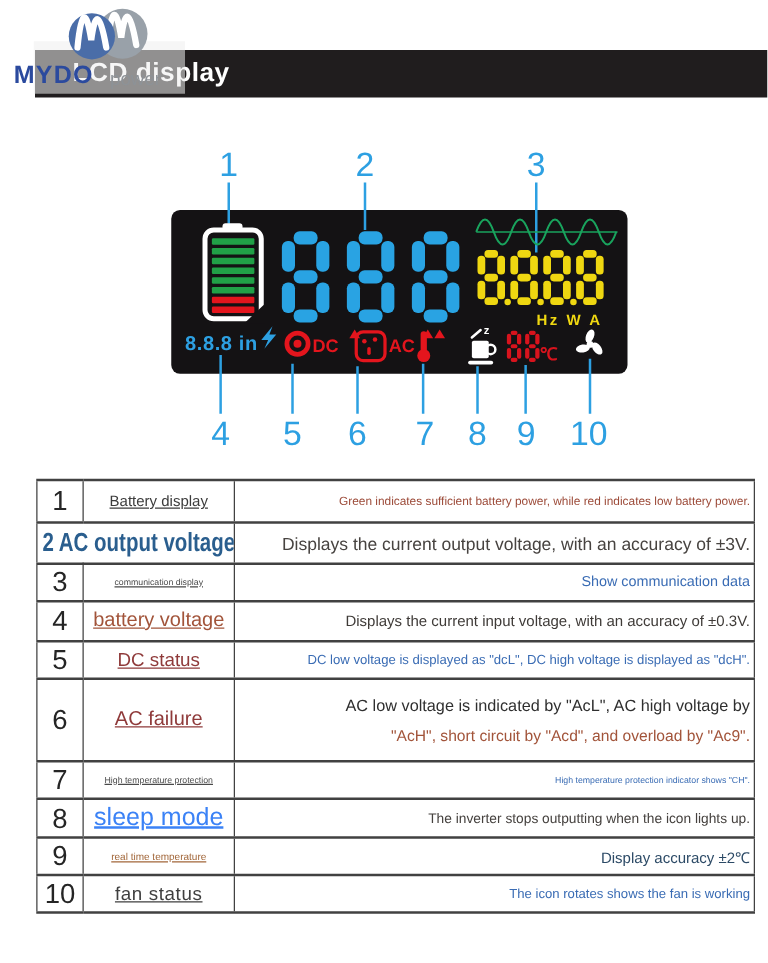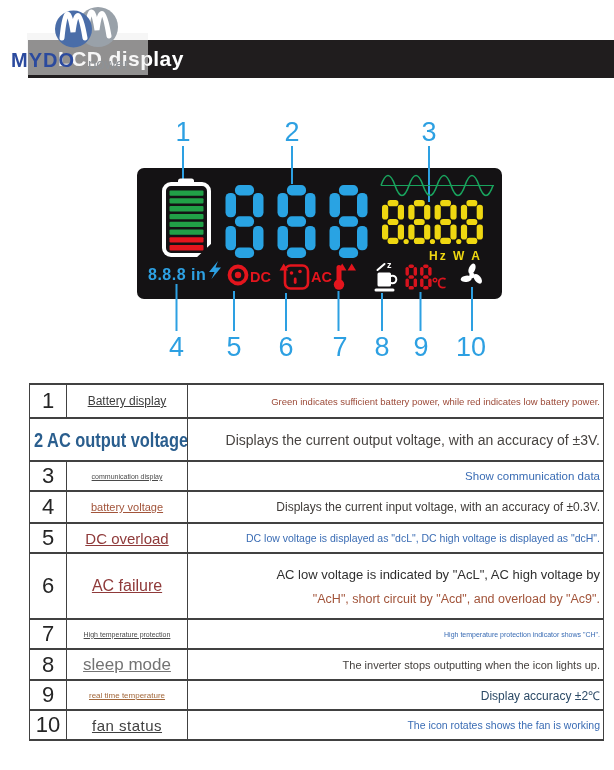--- a/index.html
+++ b/index.html
@@ -26,39 +26,39 @@
   td{border-left:1px solid #414141;border-right:1px solid #414141;
      border-top:2px solid #414141;border-bottom:2px solid #414141;
      padding:1px 3px;vertical-align:middle;overflow:hidden;}
   .cell-num{width:30px;text-align:center;font-size:22px;color:#252525;}
   .cell-name{width:114px;text-align:center;text-decoration:underline;}
   .cell-desc{text-align:right;}
   .cell-merged{white-space:nowrap;font-size:21px;font-weight:600;color:#2a5e8e;
      text-align:left;padding-left:4px;}
   .cell-merged span{display:inline-block;transform:scaleX(.78);transform-origin:left center;}
 
-  .row-1{height:34px}.row-2{height:43px}.row-3{height:28px}.row-4{height:32px}
+  .row-1{height:34px}.row-2{height:33px}.row-3{height:28px}.row-4{height:32px}
   .row-5{height:30px}.row-6{height:66px}.row-7{height:26px}.row-8{height:31px}
   .row-9{height:29px}.row-10{height:30px}
 
   .row-1 .cell-name{font-size:12px;color:#3c3c3c}
   .row-1 .cell-desc{font-size:9.5px;color:#9c4a38}
   .row-2 .cell-desc{font-size:14px;color:#474340}
   .row-3 .cell-name{font-size:7px;color:#4a4a4a}
   .row-3 .cell-desc{font-size:11.5px;color:#3a6cb4}
-  .row-4 .cell-name{font-size:11px;color:#a2543a}
+  .row-4 .cell-name{font-size:16px;color:#a2543a}
   .row-4 .cell-desc{font-size:12px;color:#3f3b38}
   .row-5 .cell-name{font-size:15px;color:#8f3a3a}
   .row-5 .cell-desc{font-size:10.5px;color:#3a6cb4}
   .row-6 .cell-name{font-size:16px;color:#8f3a3a}
   .row-6 .cell-desc{font-size:13px;color:#2f2f2f}
   .row-6 .cell-desc div+div{font-size:12.5px;color:#a2543a;margin-top:10px}
   .row-7 .cell-name{font-size:7px;color:#4a4a4a}
   .row-7 .cell-desc{font-size:7px;color:#3a6cb4}
-  .row-8 .cell-name{font-size:17px;color:#737373}
+  .row-8 .cell-name{font-size:20px;color:#3b82f6}
   .row-8 .cell-desc{font-size:11px;color:#45413e}
   .row-9 .cell-name{font-size:8px;color:#a2673a}
   .row-9 .cell-desc{font-size:12px;color:#2c4a66}
   .row-10 .cell-name{font-size:15px;color:#3f3f3f;letter-spacing:.5px}
   .row-10 .cell-desc{font-size:10.5px;color:#3a6cb4}
 </style>
 </head>
 <body>
 
 <div id="page">
@@ -277,21 +277,21 @@
           </tr>
           <tr class="row-4">
             <td class="cell-num">4</td>
             <td class="cell-name">battery voltage</td>
             <td class="cell-desc">
               <div>Displays the current input voltage, with an accuracy of ±0.3V.</div>
             </td>
           </tr>
           <tr class="row-5">
             <td class="cell-num">5</td>
-            <td class="cell-name">DC overload</td>
+            <td class="cell-name">DC status</td>
             <td class="cell-desc">
               <div>DC low voltage is displayed as "dcL", DC high voltage is displayed as "dcH".</div>
             </td>
           </tr>
           <tr class="row-6">
             <td class="cell-num">6</td>
             <td class="cell-name">AC failure</td>
             <td class="cell-desc">
               <div>AC low voltage is indicated by "AcL", AC high voltage by</div>
               <div>"AcH", short circuit by "Acd", and overload by "Ac9".</div>

